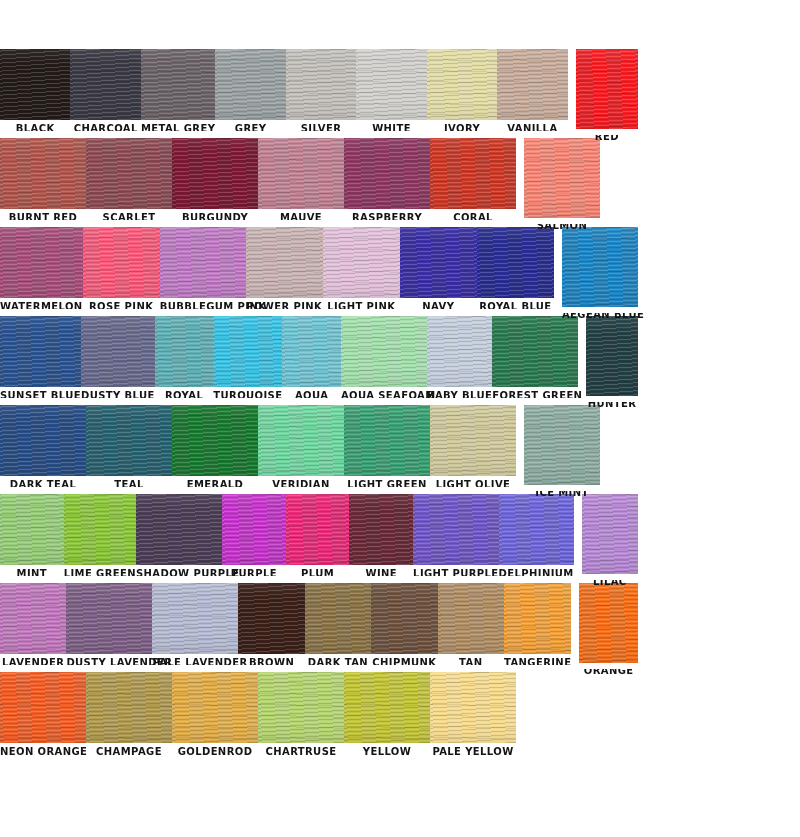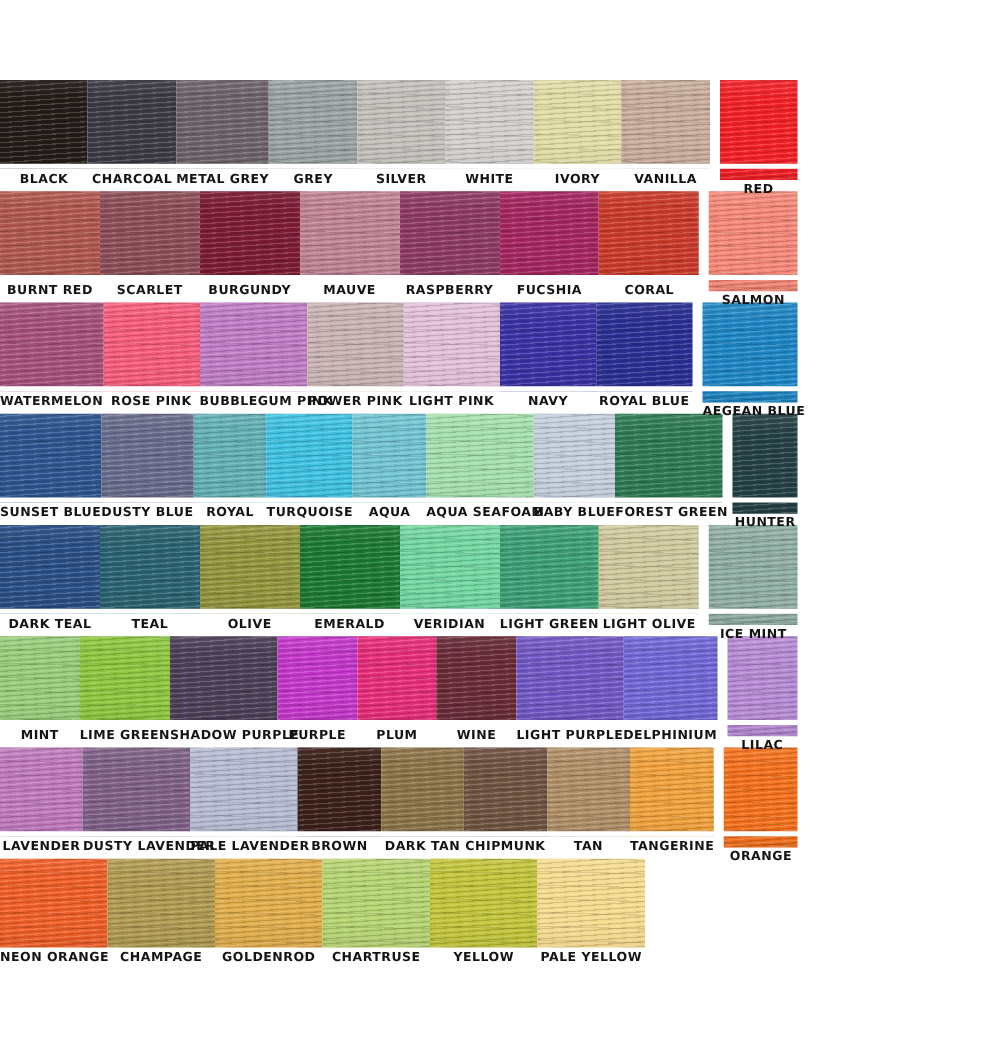--- a/index.html
+++ b/index.html
@@ -17,21 +17,21 @@
   #chart-root {
     position: relative;
     width: 800px;
     height: 837px;
     background: #ffffff;
   }
 
   .swatch-grid {
     position: absolute;
     left: 0;
-    top: 64px;
+    top: 49px;
     width: 640px;
   }
 
   .swatch-row {
     display: flex;
     align-items: flex-start;
     height: 89px;
   }
 
   .swatch-cell {
@@ -189,24 +189,20 @@
         </div>
         <div class="swatch-cell">
           <div class="swatch-tile" style="background-color: rgb(192, 131, 148);"></div>
           <div class="swatch-label">MAUVE</div>
         </div>
         <div class="swatch-cell">
           <div class="swatch-tile" style="background-color: rgb(142, 59, 99);"></div>
           <div class="swatch-label">RASPBERRY</div>
         </div>
         <div class="swatch-cell">
-          <div class="swatch-tile" style="background-color: rgb(165, 38, 97);"></div>
-          <div class="swatch-label">FUCSHIA</div>
-        </div>
-        <div class="swatch-cell">
           <div class="swatch-tile" style="background-color: rgb(203, 59, 42);"></div>
           <div class="swatch-label">CORAL</div>
         </div>
         <div class="swatch-cell col-last">
           <div class="swatch-tile" style="background-color: rgb(245, 136, 120);"></div>
           <div class="swatch-label">SALMON</div>
         </div>
       </div>
       <div class="swatch-row">
         <div class="swatch-cell">
@@ -281,24 +277,20 @@
         </div>
       </div>
       <div class="swatch-row">
         <div class="swatch-cell">
           <div class="swatch-tile" style="background-color: rgb(42, 79, 134);"></div>
           <div class="swatch-label">DARK TEAL</div>
         </div>
         <div class="swatch-cell">
           <div class="swatch-tile" style="background-color: rgb(42, 99, 113);"></div>
           <div class="swatch-label">TEAL</div>
-        </div>
-        <div class="swatch-cell">
-          <div class="swatch-tile" style="background-color: rgb(147, 149, 61);"></div>
-          <div class="swatch-label">OLIVE</div>
         </div>
         <div class="swatch-cell">
           <div class="swatch-tile" style="background-color: rgb(28, 122, 50);"></div>
           <div class="swatch-label">EMERALD</div>
         </div>
         <div class="swatch-cell">
           <div class="swatch-tile" style="background-color: rgb(114, 214, 161);"></div>
           <div class="swatch-label">VERIDIAN</div>
         </div>
         <div class="swatch-cell">

